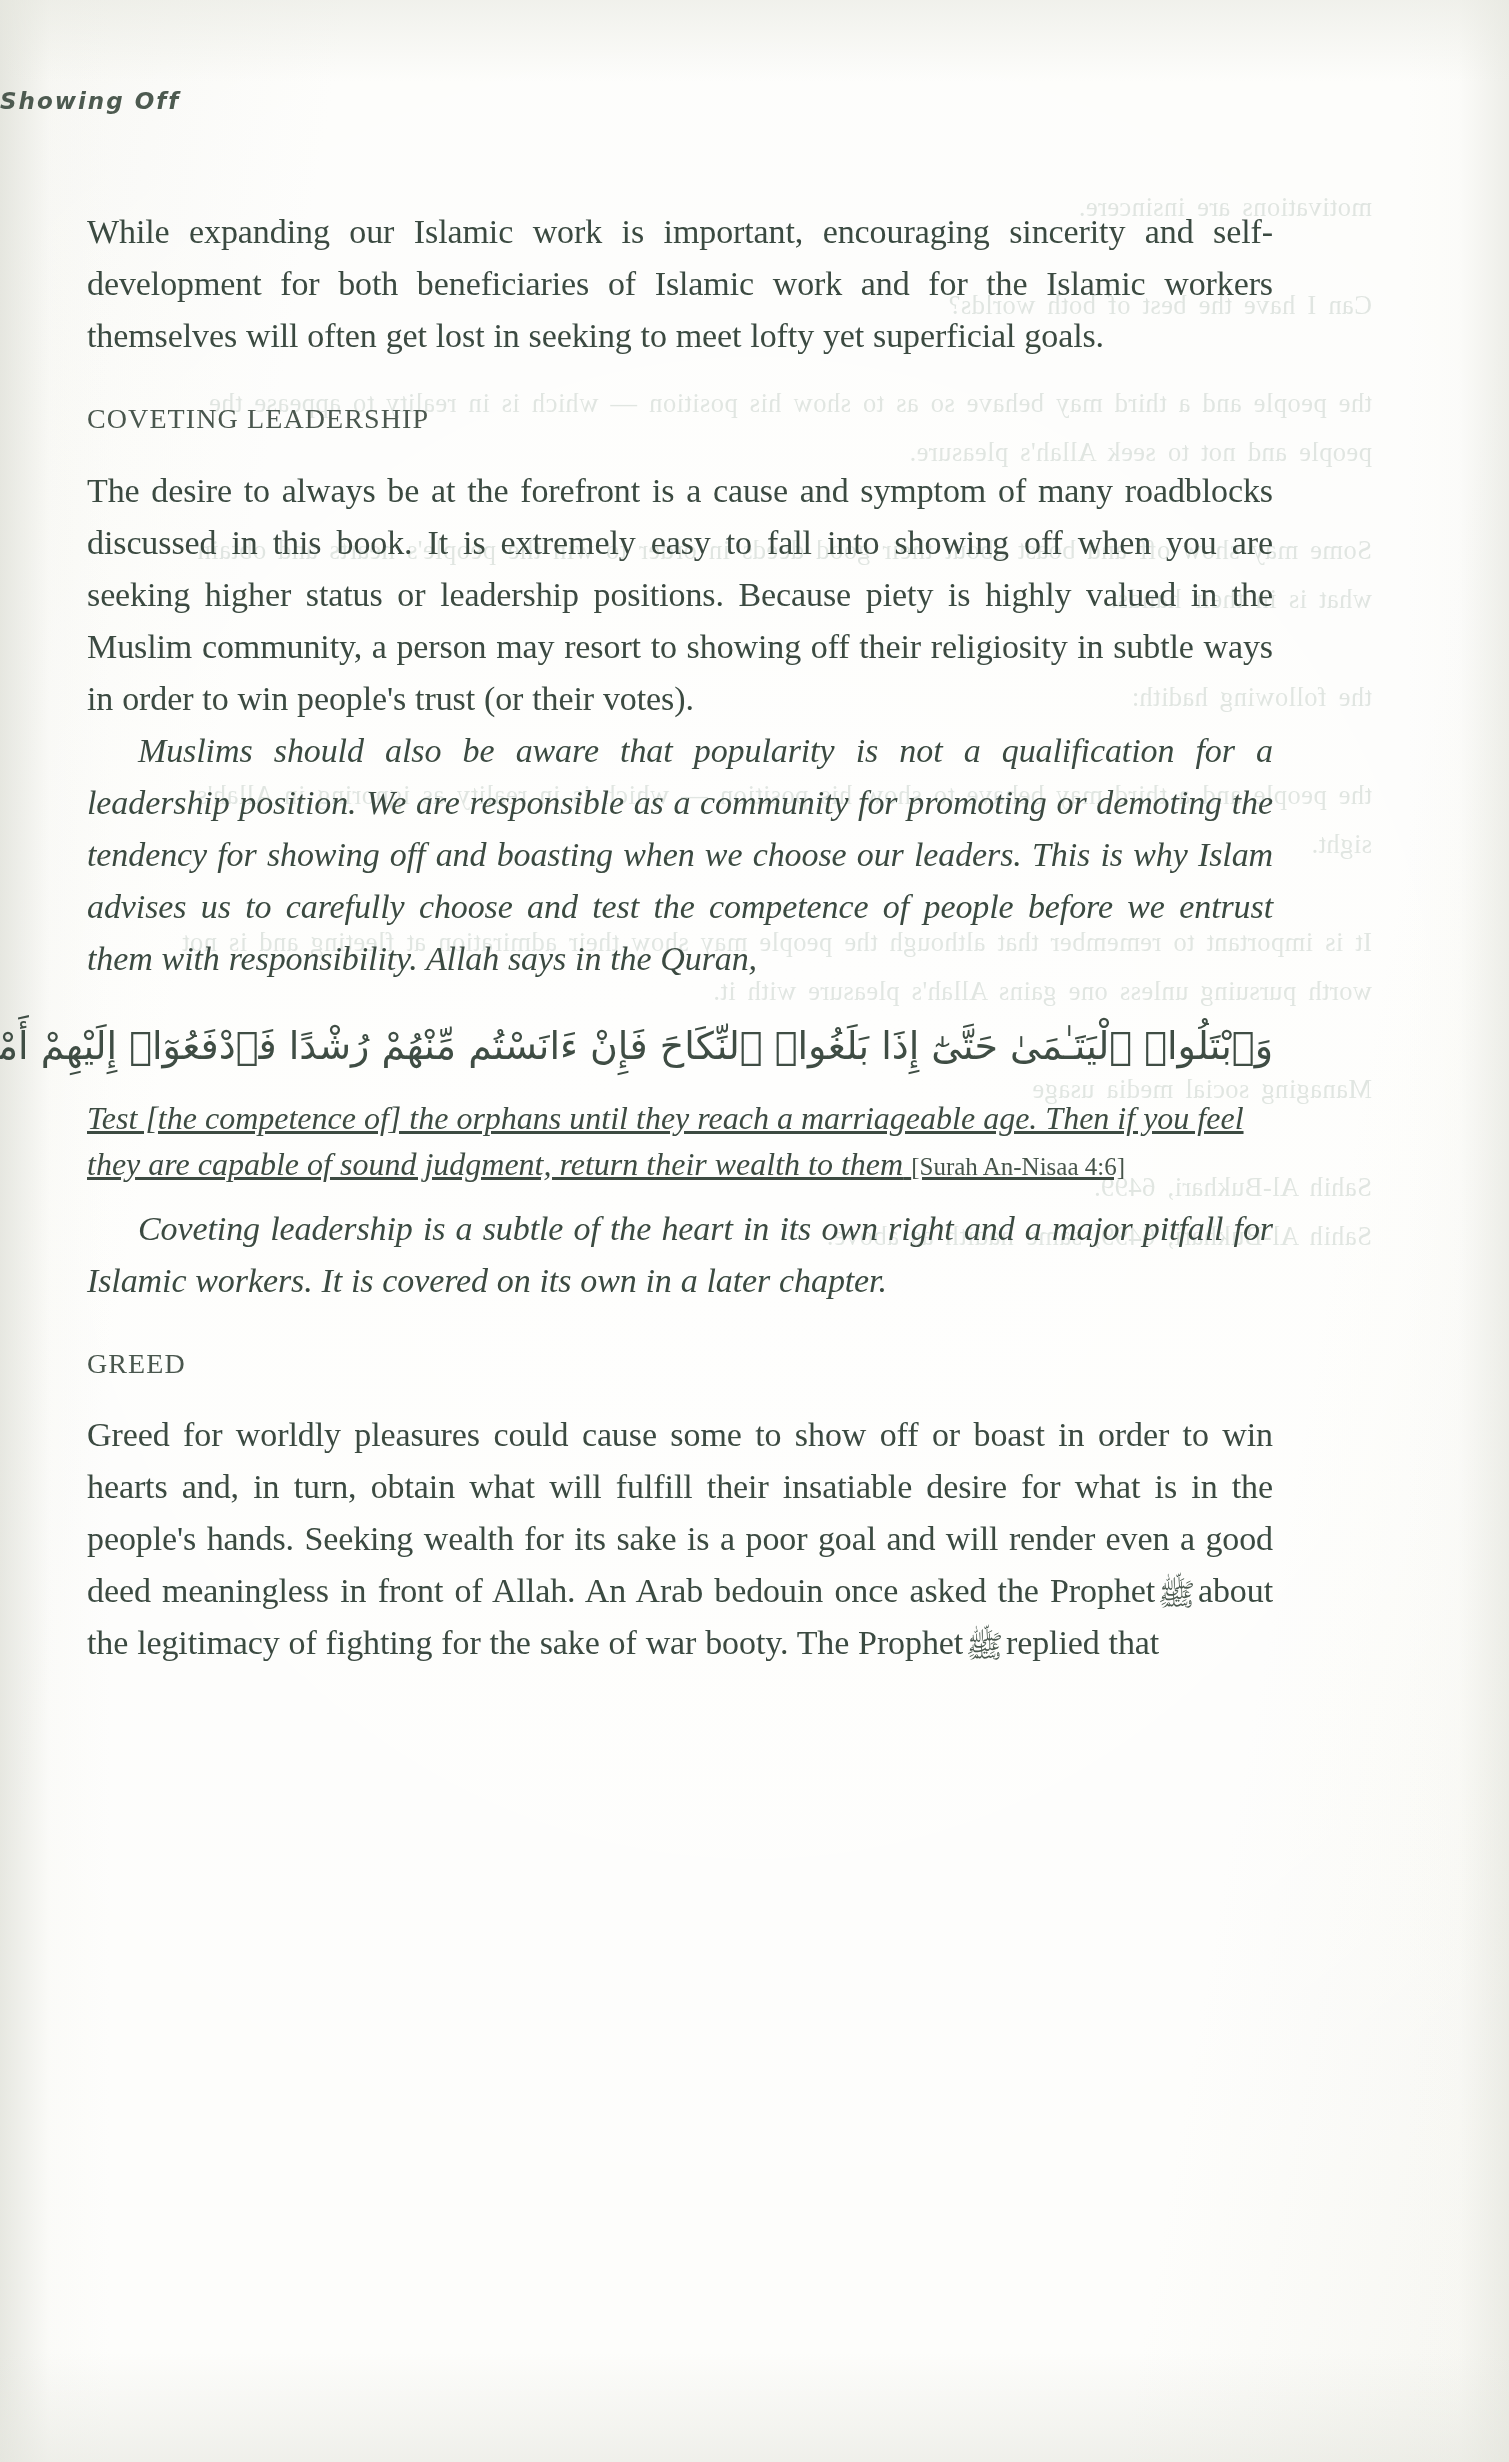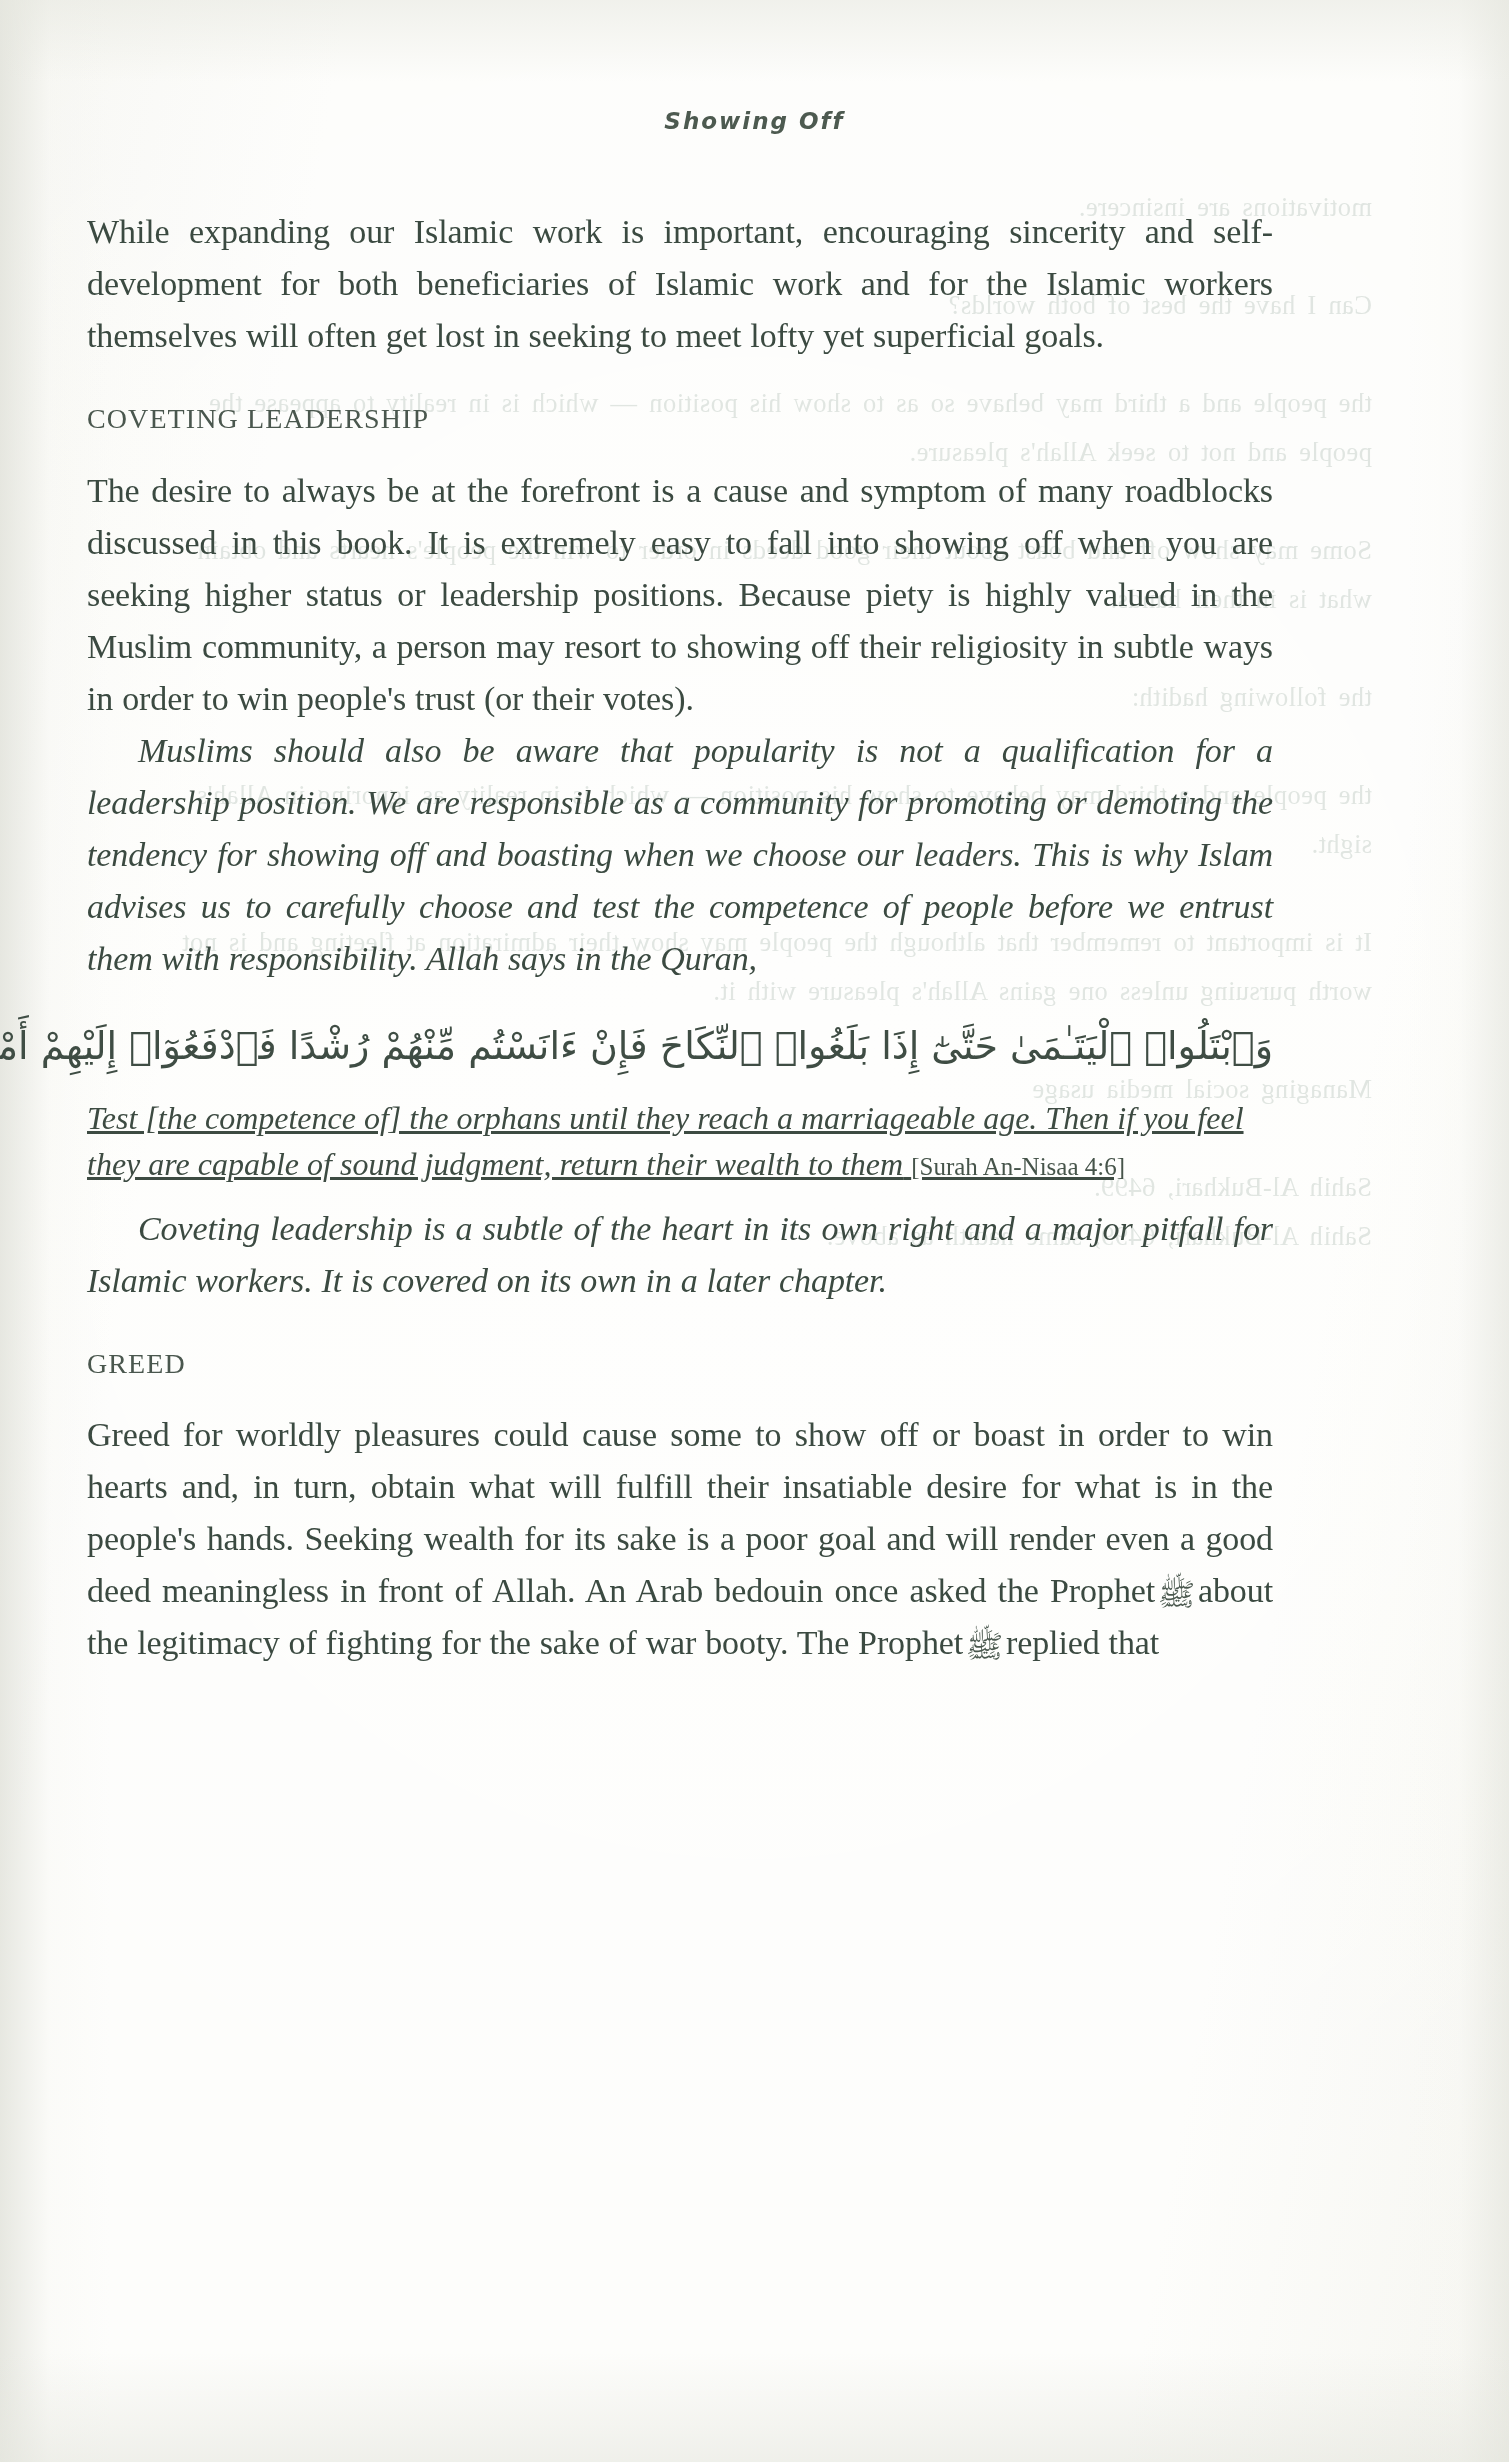--- a/index.html
+++ b/index.html
@@ -79,28 +79,26 @@
   #content {
     position: absolute;
     left: 0; right: 0; top: 0; bottom: 0;
   }
 
   .running-header {
     position: absolute;
     top: 88px;
     left: 0;
     right: 0;
-    text-align: center;
     font-family: "DejaVu Sans", "Liberation Sans", sans-serif;
     font-style: italic;
     font-weight: 600;
     font-size: 23px;
     letter-spacing: 2px;
     color: #4d5a50;
-    margin-top: 20px;
   }
 
   .text-column {
     position: absolute;
     left: 87px;
     top: 206px;
     width: 1186px;
     color: #3b4a41;
   }
 

